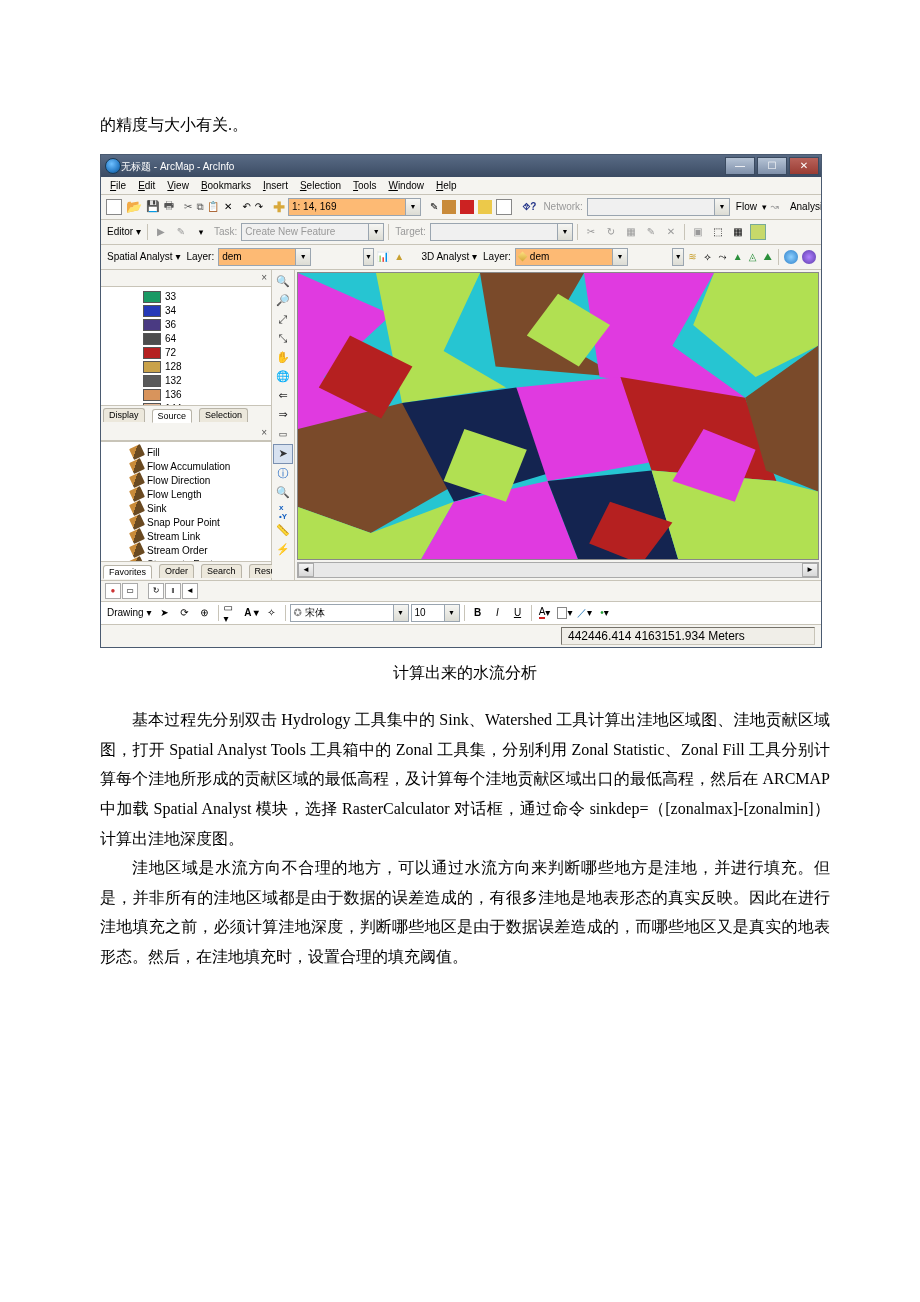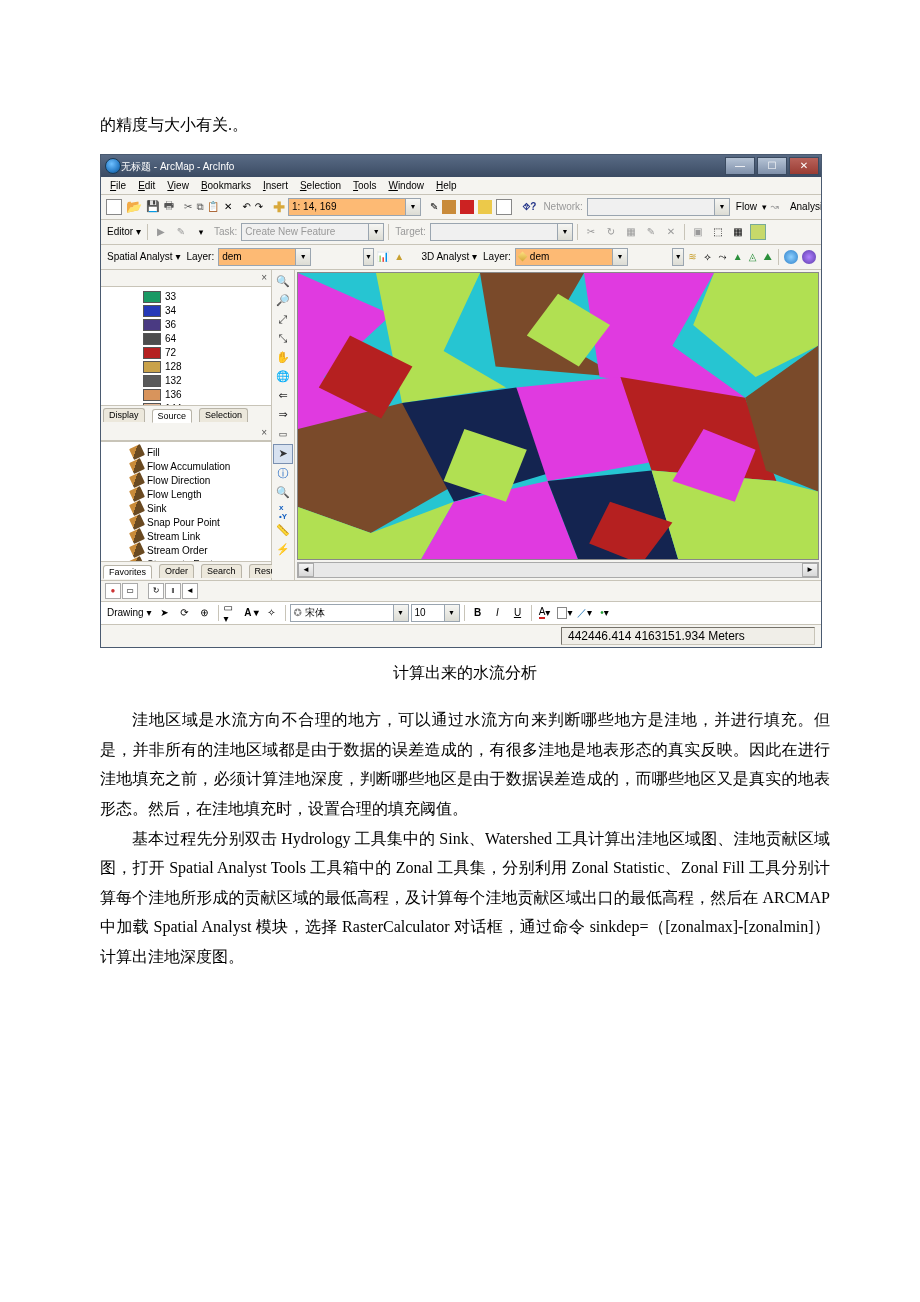--- a/index.html
+++ b/index.html
@@ -687,16 +687,16 @@
 
     <div class="statusbar">
       <div class="status-cell">442446.414 4163151.934 Meters</div>
     </div>
 
   </div>
 
   <p class="caption">计算出来的水流分析</p>
 
 
+  <p class="para indent">基本过程先分别双击 Hydrology 工具集中的 Sink、Watershed 工具计算出洼地区域图、洼地贡献区域图，打开 Spatial Analyst Tools 工具箱中的 Zonal 工具集，分别利用 Zonal Statistic、Zonal Fill 工具分别计算每个洼地所形成的贡献区域的最低高程，及计算每个洼地贡献区域出口的最低高程，然后在 ARCMAP 中加载 Spatial Analyst 模块，选择 RasterCalculator 对话框，通过命令 sinkdep=（[zonalmax]-[zonalmin]）计算出洼地深度图。</p>
   <p class="para indent">洼地区域是水流方向不合理的地方，可以通过水流方向来判断哪些地方是洼地，并进行填充。但是，并非所有的洼地区域都是由于数据的误差造成的，有很多洼地是地表形态的真实反映。因此在进行洼地填充之前，必须计算洼地深度，判断哪些地区是由于数据误差造成的，而哪些地区又是真实的地表形态。然后，在洼地填充时，设置合理的填充阈值。</p>
-  <p class="para indent">基本过程先分别双击 Hydrology 工具集中的 Sink、Watershed 工具计算出洼地区域图、洼地贡献区域图，打开 Spatial Analyst Tools 工具箱中的 Zonal 工具集，分别利用 Zonal Statistic、Zonal Fill 工具分别计算每个洼地所形成的贡献区域的最低高程，及计算每个洼地贡献区域出口的最低高程，然后在 ARCMAP 中加载 Spatial Analyst 模块，选择 RasterCalculator 对话框，通过命令 sinkdep=（[zonalmax]-[zonalmin]）计算出洼地深度图。</p>
 
 </div>
 
 </body></html>

